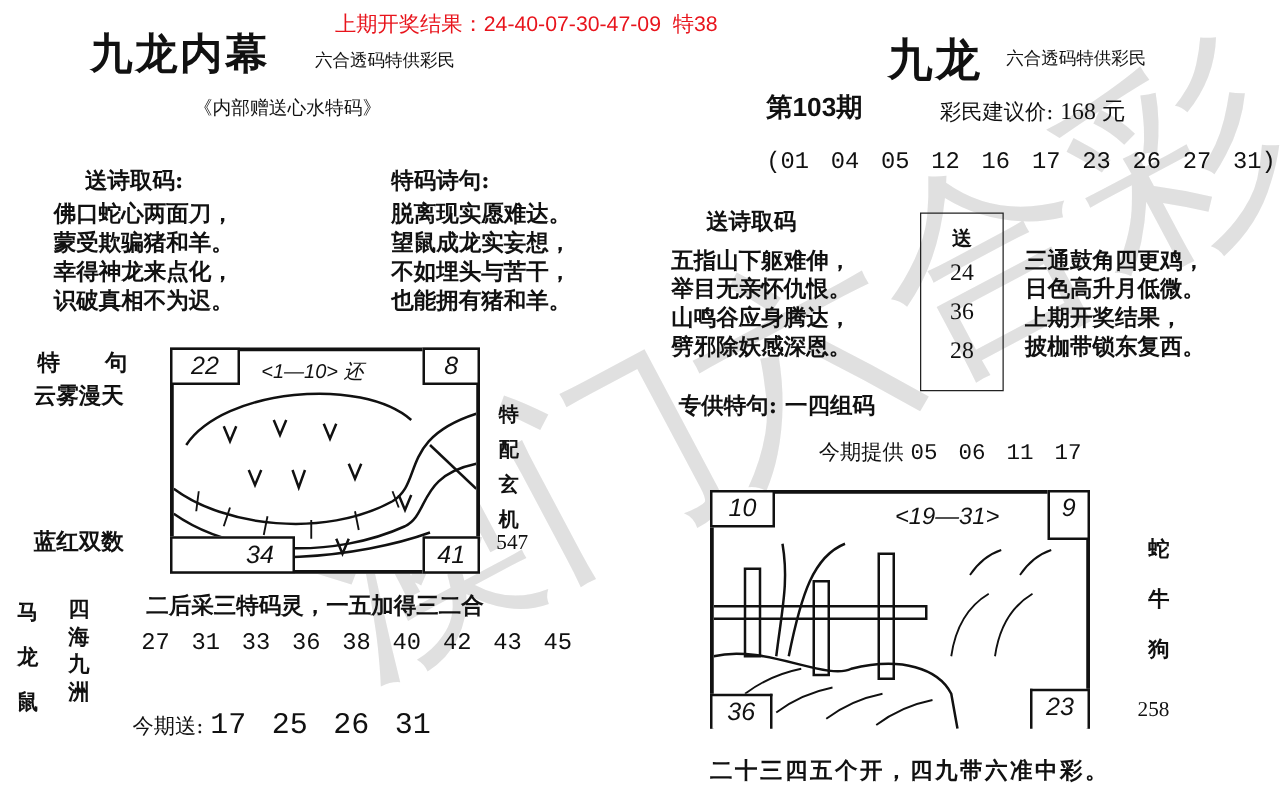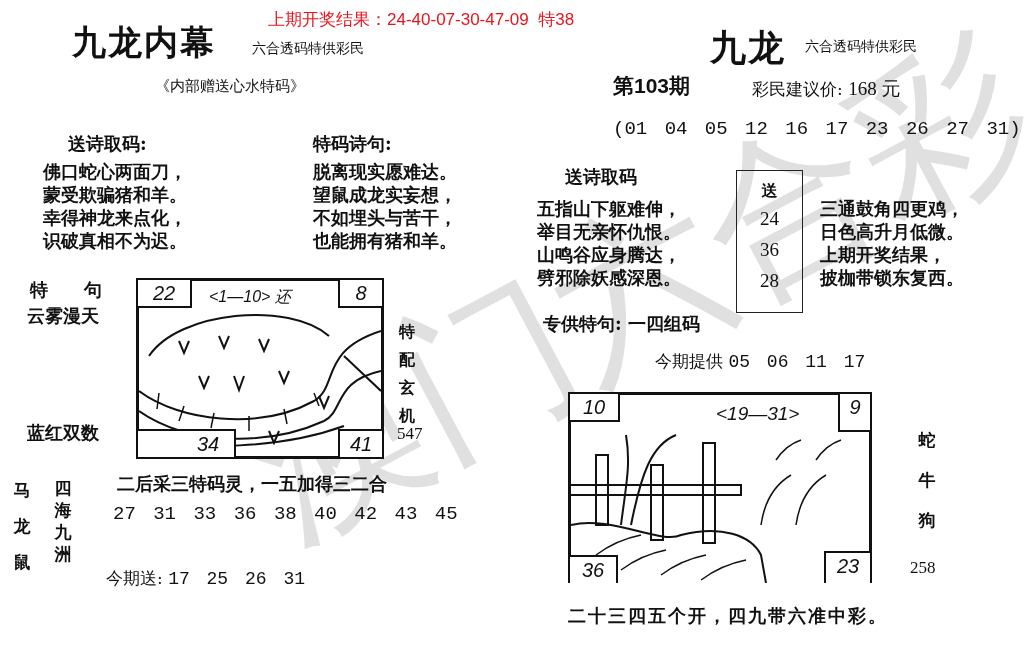--- a/index.html
+++ b/index.html
@@ -118,21 +118,21 @@
     <span>33</span>
     <span>36</span>
     <span>38</span>
     <span>40</span>
     <span>42</span>
     <span>43</span>
     <span>45</span>
   </div>
   <div class="abs" style="left:106px; top:567px; font-size:17px;">
     <span>今期送:</span>
-    <span class="num" style="font-size:18px;">
+    <span class="num" style="font-size:24px;">
       <span>17</span>
       <span>25</span>
       <span>26</span>
       <span>31</span>
     </span>
   </div>
 
   <div class="abs title-big" style="left:710px; top:24px; font-size:36px;">九龙</div>
   <div class="abs sub" style="left:805px; top:38px;">六合透码特供彩民</div>
   <div class="abs" style="left:613px; top:72px; font-family:'Liberation Sans',sans-serif; font-size:21px; font-weight:bold;">第103期</div>

